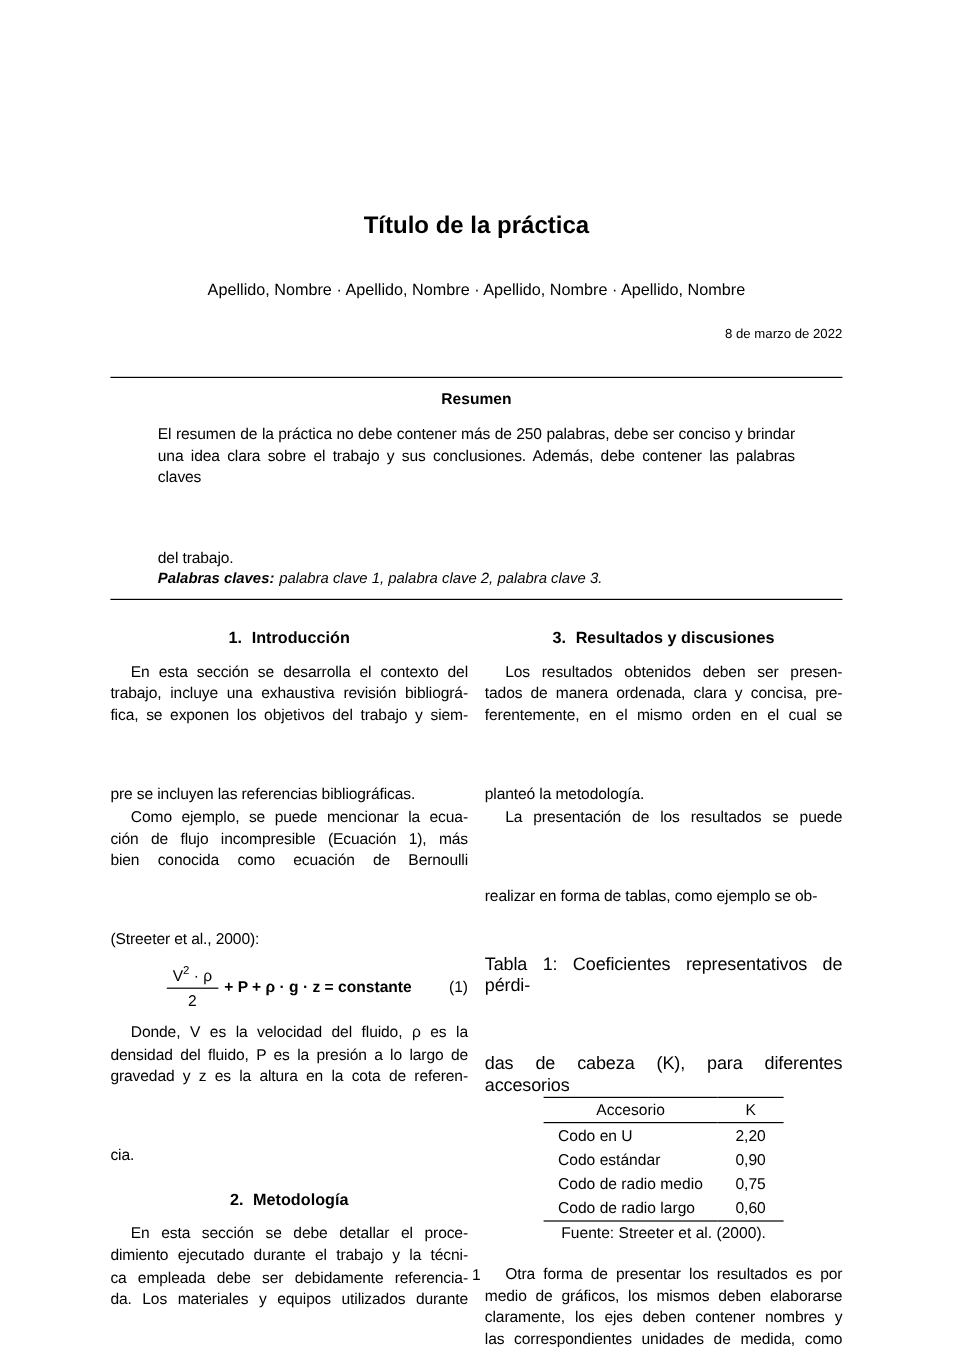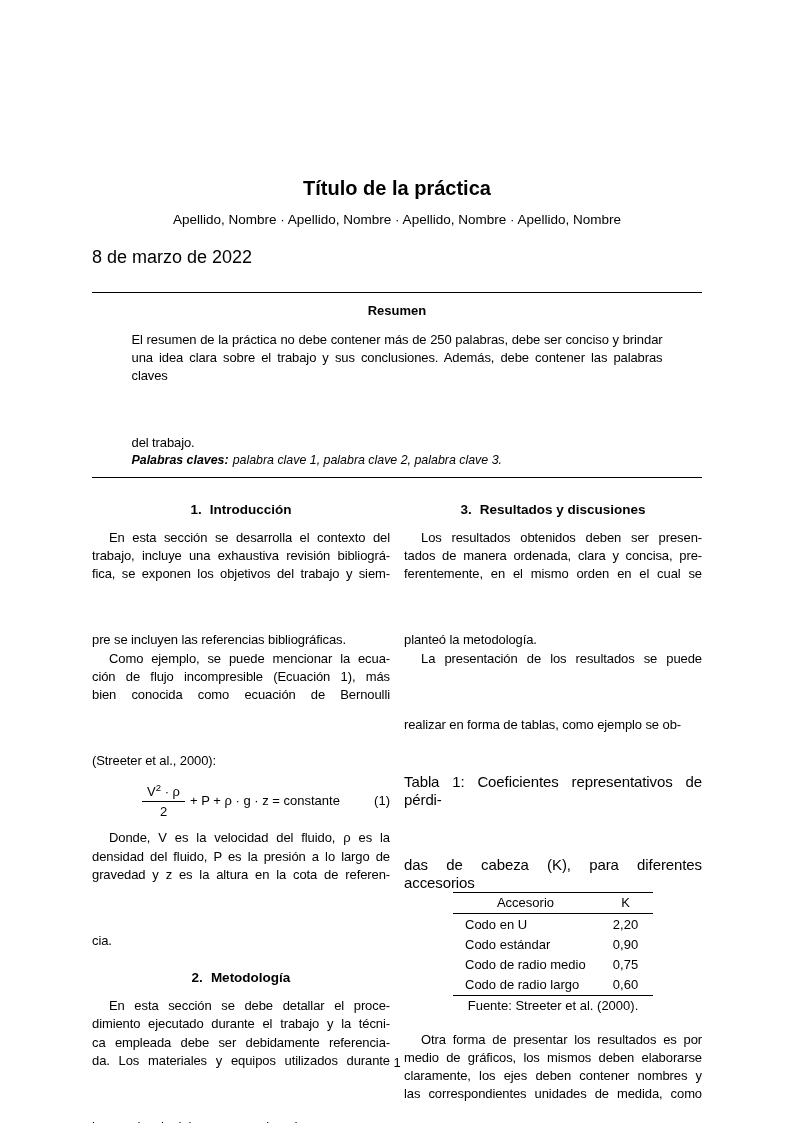--- a/index.html
+++ b/index.html
@@ -18,30 +18,30 @@
 
   
   .doc-title {
     margin: 12px;
     font-size: 20px;
     line-height: 23px;
     font-weight: bold;
     text-align: center;
   }
   .doc-authors {
-    margin-top: 12px;
+    margin-top: 34px;
     font-size: 13.5px;
     line-height: 16px;
     text-align: center;
   }
   .doc-date {
     margin-top: 22px;
-    font-size: 18px;
+    font-size: 11px;
     line-height: 15px;
-    text-align: left;
+    text-align: right;
   }
 
   
   .rule {
     border: none;
     border-top: 1px solid #000;
     margin: 0;
     height: 0;
   }
   .rule-top { margin-top: 27px; }
@@ -107,21 +107,21 @@
     flex-direction: column;
     align-items: center;
     margin-right: 5px;
   }
   .frac .frac-num {
     padding: 0 5px 2px 5px;
     border-bottom: 1px solid #000;
   }
   .frac .frac-num sup { font-size: 9.5px; }
   .frac .frac-den { padding-top: 2px; }
-  .eq-rest { white-space: nowrap; }
+  .eq-rest { white-space: nowrap; font-weight: bold; }
   .eq-tag {
     position: absolute;
     right: 0;
     top: 50%;
     transform: translateY(-50%);
   }
 
   
   .table-caption { margin-top: 39px; font-size: 15px; line-height: 17.5px; }
   .result-table {

